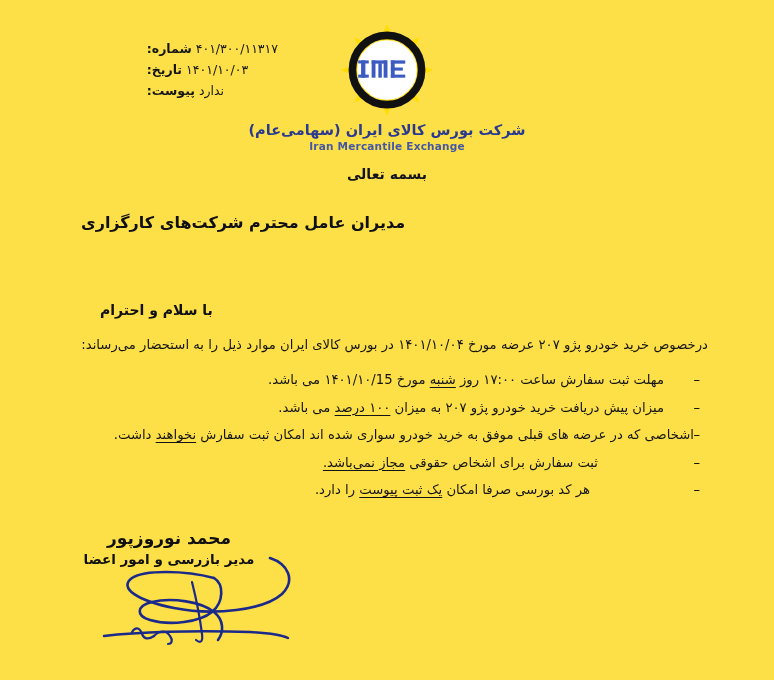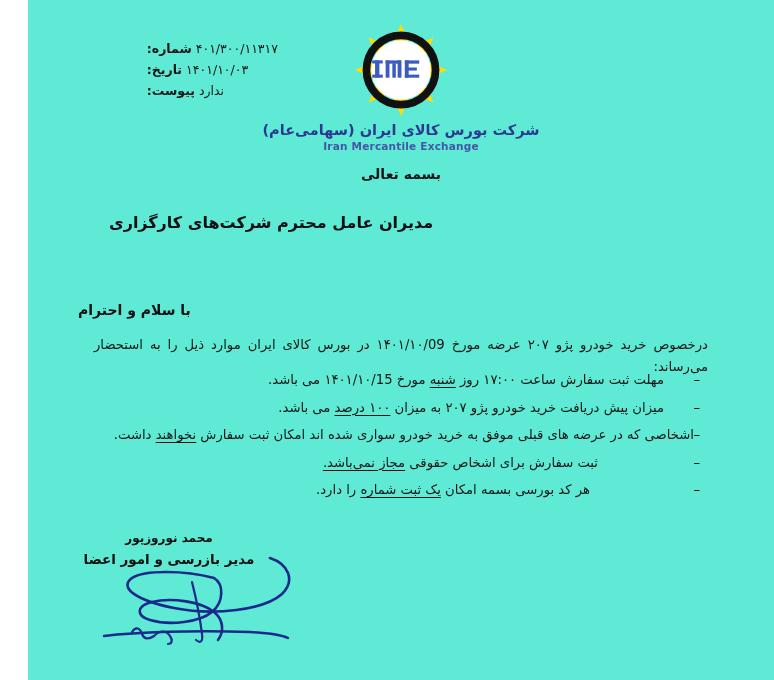--- a/index.html
+++ b/index.html
@@ -14,22 +14,21 @@
     position: relative;
     overflow: hidden;
     font-family: "DejaVu Sans", "Liberation Sans", sans-serif;
     color: #1a1a1a;
     direction: rtl;
   }
 
   .page {
     position: absolute;
     inset: 0;
-    background: #5eead4;
-    margin-left: 28px;
+    background: #fde047;
   }
 
   
   .meta-block {
     position: absolute;
     top: 38px;
     right: 496px;
     text-align: left;
     direction: rtl;
     font-size: 12.5px;
@@ -118,21 +117,21 @@
     color: #0f0f14;
     direction: rtl;
   }
   .subject b { font-weight: 700; font-size: 14.5px; }
 
   .salutation {
     position: absolute;
     top: 302px;
     right: 0;
     left: 0;
-    padding-left: 50px;
+    padding-left: 100px;
     text-align: left;
     font-size: 14px;
     font-weight: 700;
     color: #0f0f14;
   }
 
   .intro {
     position: absolute;
     top: 334px;
     right: 66px;
@@ -184,21 +183,21 @@
   
   .sign-block {
     position: absolute;
     top: 528px;
     right: 480px;
     width: 250px;
     text-align: center;
     direction: rtl;
   }
   .sign-name {
-    font-size: 12px;
+    font-size: 17px;
     font-weight: 700;
     color: #101010;
     line-height: 20px;
   }
   .sign-role {
     font-size: 13.5px;
     font-weight: 700;
     color: #101010;
     line-height: 22px;
   }
@@ -267,28 +266,28 @@
     <div class="logo-en">Iran Mercantile Exchange</div>
   </div>
 
   <div class="basmala">بسمه تعالی</div>
 
   <div class="addressee">مدیران عامل محترم شرکت‌های کارگزاری</div>
 
 
   <div class="salutation">با سلام و احترام</div>
 
-  <div class="intro">درخصوص خرید خودرو پژو ۲۰۷ عرضه مورخ ۱۴۰۱/۱۰/09 در بورس کالای ایران موارد ذیل را به استحضار می‌رساند:</div>
+  <div class="intro">درخصوص خرید خودرو پژو ۲۰۷ عرضه مورخ ۱۴۰۱/۱۰/۰۴ در بورس کالای ایران موارد ذیل را به استحضار می‌رساند:</div>
 
   <div class="bullets" id="bullet-list">
       <div class="bullet b-ind-1"><span class="dash">–</span><span>مهلت ثبت سفارش ساعت ۱۷:۰۰ روز </span><span class="u">شنبه</span><span> مورخ ۱۴۰۱/۱۰/15 می باشد.</span></div>
       <div class="bullet b-ind-2"><span class="dash">–</span><span>میزان پیش دریافت خرید خودرو پژو ۲۰۷ به میزان  </span><span class="u">۱۰۰  درصد</span><span> می باشد.</span></div>
       <div class="bullet b-ind-3"><span class="dash">–</span><span>اشخاصی که در عرضه های قبلی موفق به خرید خودرو سواری شده اند امکان ثبت سفارش </span><span class="u">نخواهند</span><span> داشت.</span></div>
       <div class="bullet b-ind-4"><span class="dash">–</span><span>ثبت سفارش برای اشخاص حقوقی </span><span class="u">مجاز نمی‌باشد.</span></div>
-      <div class="bullet b-ind-5"><span class="dash">–</span><span>هر کد بورسی بسمه امکان </span><span class="u">یک ثبت شماره</span><span> را دارد.</span></div>
+      <div class="bullet b-ind-5"><span class="dash">–</span><span>هر کد بورسی صرفا امکان </span><span class="u">یک ثبت پیوست</span><span> را دارد.</span></div>
     </div>
 
   <div class="sign-block">
     <div class="sign-name">محمد نوروزپور</div>
     <div class="sign-role">مدیر بازرسی و امور اعضا</div>
   </div>
 
   <div class="signature-svg">
     <svg viewBox="0 0 270 110" width="270" height="110" aria-hidden="true">
       <g fill="none" stroke="#1b2a8a" stroke-linecap="round" stroke-linejoin="round">

